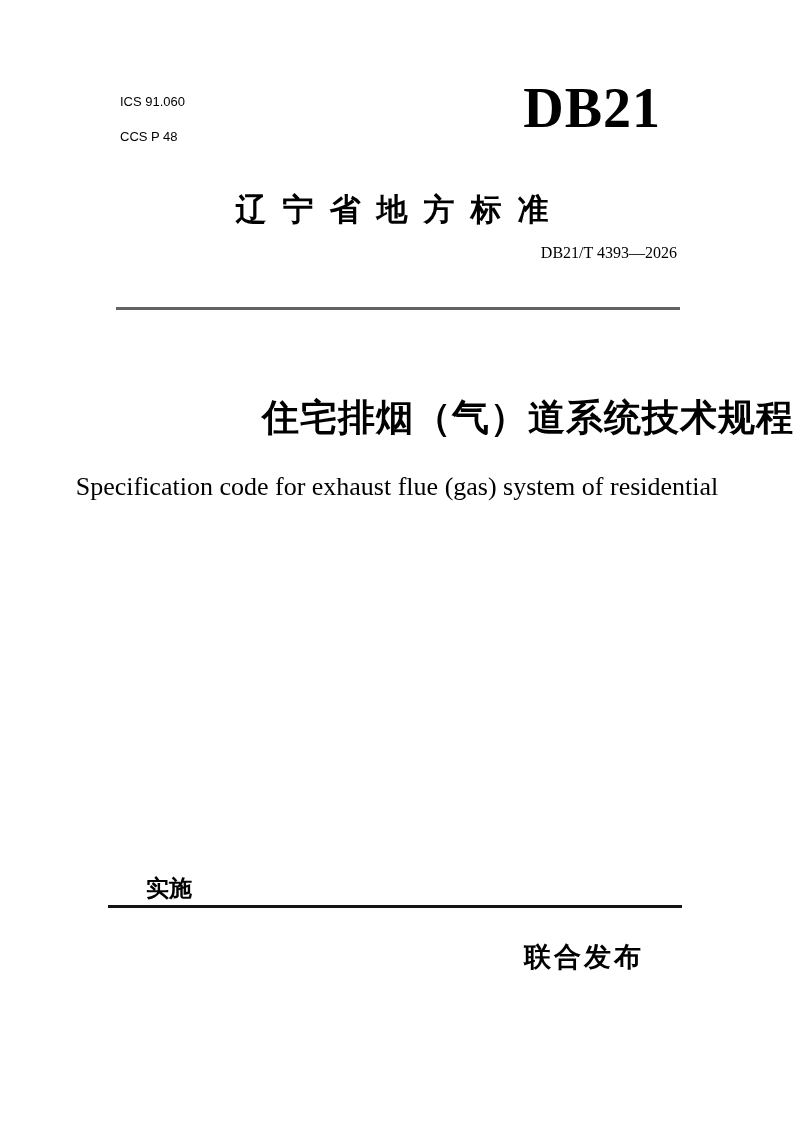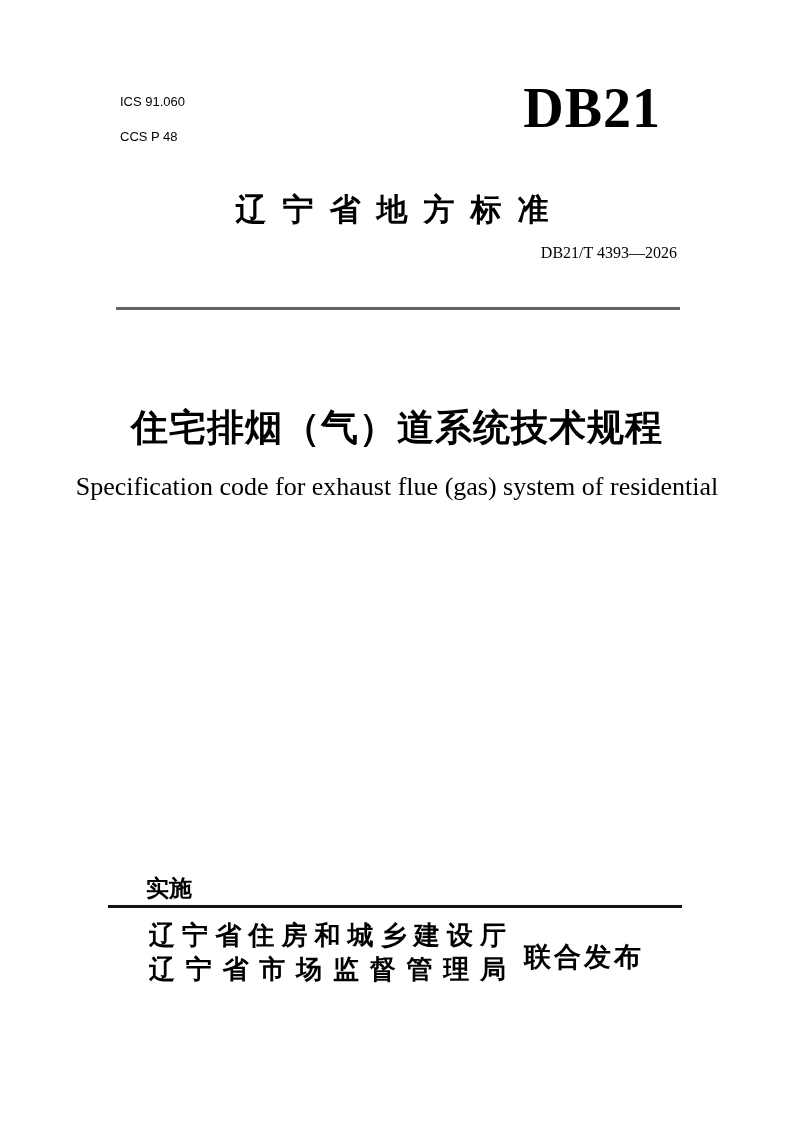--- a/index.html
+++ b/index.html
@@ -76,22 +76,22 @@
     width: 574px;
     top: 905px;
     height: 3px;
     background: #141414;
   }
   
   .title-cn {
     position: absolute;
     left: 0;
     right: 0;
-    top: 403px;
-    text-align: center;
+    top: 393px;
+    text-align: right;
     font-size: 37px;
     font-weight: bold;
     font-family: Liberation Sans, sans-serif;
     letter-spacing: 1px;
     white-space: nowrap;
   }
   .title-en {
     position: absolute;
     left: 0;
     right: 0;
@@ -169,20 +169,16 @@
   <div class="title-en">Specification code for exhaust flue (gas) system of residential</div>
 
   <div class="date-row">
     <div class="date-group right">
       <span class="date-label">实施</span>
     </div>
   </div>
 
   <div class="rule-bottom"></div>
 
-  <div class="publishers">
-    <div class="publisher-line">辽宁省住房和城乡建设厅</div>
-    <div class="publisher-line">辽宁省市场监督管理局</div>
-  </div>
 
   <div class="joint-label">联合发布</div>
 
 </div>
 
 </body></html>

